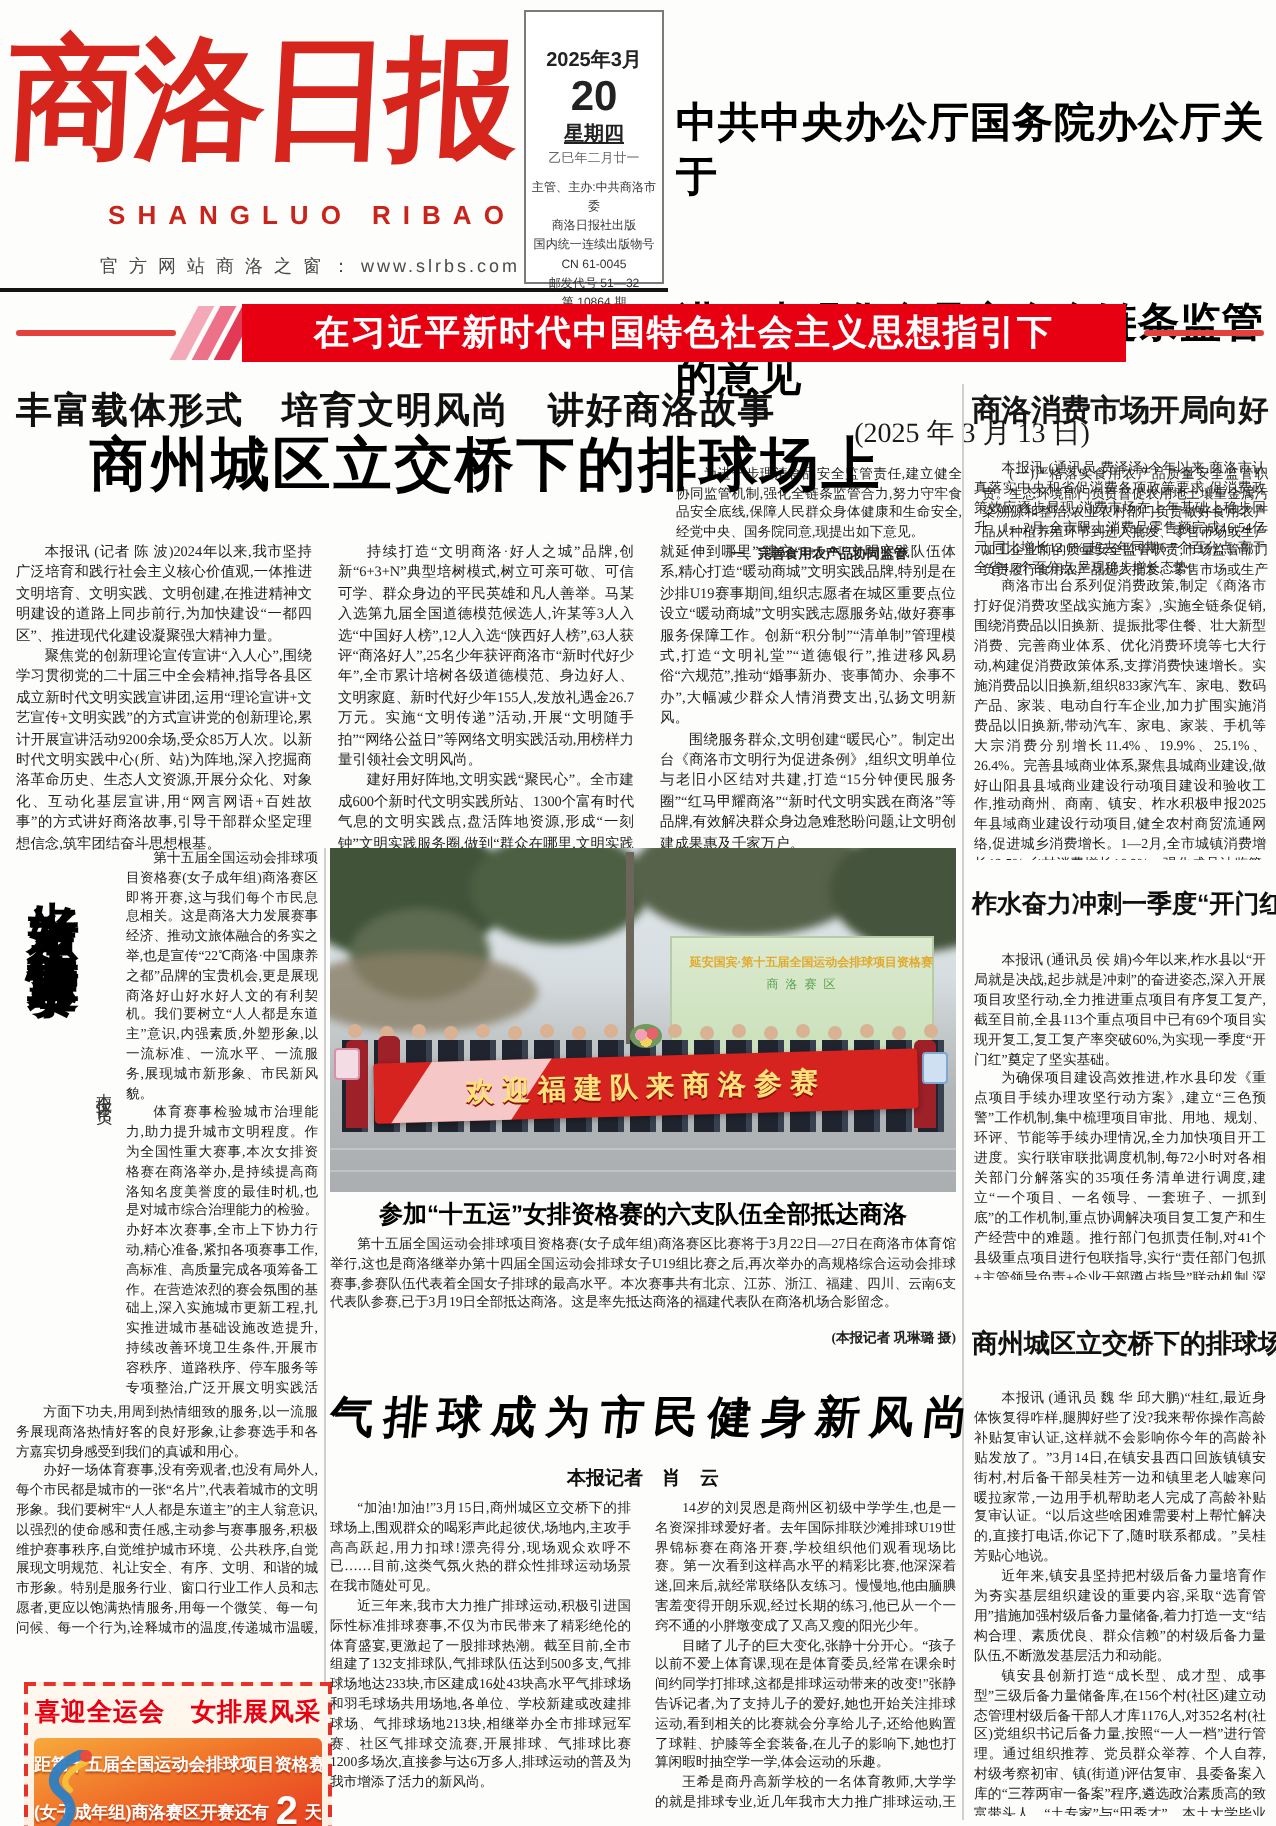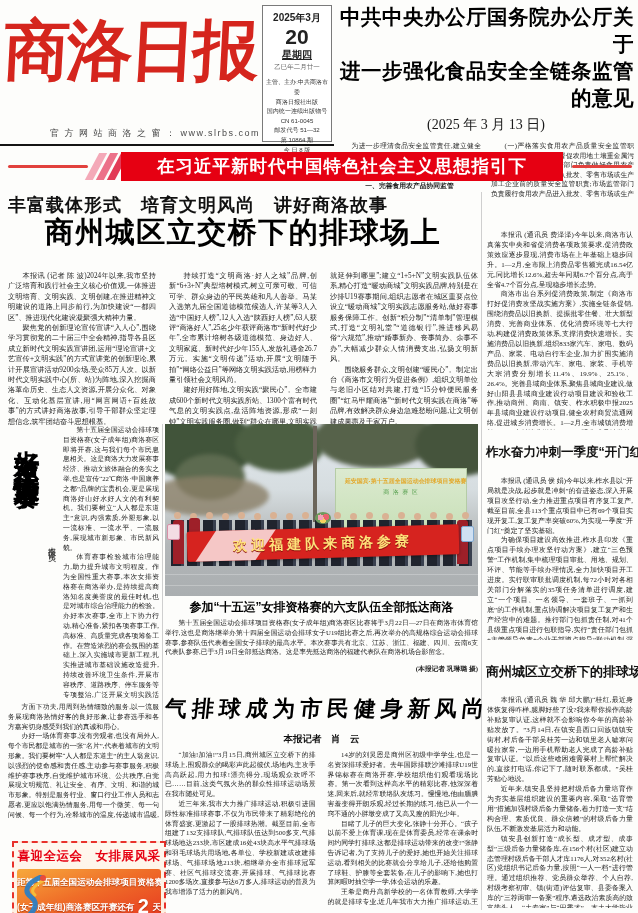--- a/index.html
+++ b/index.html
@@ -30,30 +30,30 @@
   }
   .masthead-rule { left:0; top:144px; width:334px; height:2px; background:#141414; }
 
   
   .date-box {
     left:262px; top:5px; width:70px; height:137px;
     border:1.5px solid #7a7a7a; background:#fff;
     text-align:center; font-family:"Liberation Sans", sans-serif; color:#222;
     padding-top:5px;
   }
-  .date-box .ym  { font-size:10px; font-weight:bold; }
+  .date-box .ym  { font-size:10px; font-weight:bold;margin-top:12px; }
   .date-box .day { font-size:21px; font-weight:bold; line-height:23px; }
   .date-box .wk  { font-size:10px; font-weight:bold;text-decoration:underline; }
   .date-box .lunar { font-size:6.5px; color:#666; margin:1px 0 4px; }
   .date-box .meta  { font-size:6.3px; line-height:10px; color:#333; transform:scale(.96); }
 
   
   .fs-art { left:338px; top:3px; width:296px; }
-  .fs-h { text-align:right; font-family:Liberation Sans, sans-serif;
-          font-weight:bold; font-size:20.5px; line-height:27px; color:#000; letter-spacing:0.5px; }
+  .fs-h { text-align:left; font-family:Liberation Serif, serif;
+          font-weight:bold; font-size:20.5px; line-height:27px; color:#000; letter-spacing:0.5px;margin-top:46px; }
   .fs-date { text-align:center; font-size:14px; margin-top:5px; }
   .fs-body { margin-top:7px; height:64px; overflow:hidden;
              column-count:2; column-gap:10px;
              font-size:6.8px; line-height:9.6px; text-align:justify; color:#222; }
   .fs-body p { text-indent:2em; }
   .fs-body p.subhead { text-indent:0; text-align:center; font-weight:bold;
                        font-family:"Liberation Sans", sans-serif; margin:2px 0; }
 
   
   .banner-line { top:165px; height:2.5px; background:#e2413d; border-radius:2px; }
@@ -177,20 +177,21 @@
              column-count:2; column-gap:12px;
              font-size:6.8px; line-height:9.8px; text-align:justify; color:#222; }
   .vb-body p { text-indent:2em; }
 </style>
 </head>
 <body>
 
 <div id="page">
 
   <div class="abs masthead-title">商洛日报</div>
+  <div class="abs masthead-pinyin">SHANGLUO RIBAO</div>
   <div class="abs masthead-site">官 方 网 站  商 洛 之 窗 ： www.slrbs.com</div>
   <div class="abs masthead-rule"></div>
 
   <div class="abs date-box">
     <div class="ym">2025年3月</div>
     <div class="day">20</div>
     <div class="wk">星期四</div>
     <div class="lunar">乙巳年二月廿一</div>
     <div class="meta">
         <p>主管、主办:中共商洛市委</p>
@@ -229,20 +230,21 @@
       <p>本报讯 (记者 陈 波)2024年以来,我市坚持广泛培育和践行社会主义核心价值观,一体推进文明培育、文明实践、文明创建,在推进精神文明建设的道路上同步前行,为加快建设“一都四区”、推进现代化建设凝聚强大精神力量。</p>
       <p>聚焦党的创新理论宣传宣讲“入人心”,围绕学习贯彻党的二十届三中全会精神,指导各县区成立新时代文明实践宣讲团,运用“理论宣讲+文艺宣传+文明实践”的方式宣讲党的创新理论,累计开展宣讲活动9200余场,受众85万人次。以新时代文明实践中心(所、站)为阵地,深入挖掘商洛革命历史、生态人文资源,开展分众化、对象化、互动化基层宣讲,用“网言网语+百姓故事”的方式讲好商洛故事,引导干部群众坚定理想信念,筑牢团结奋斗思想根基。</p>
       <p>持续打造“文明商洛·好人之城”品牌,创新“6+3+N”典型培树模式,树立可亲可敬、可信可学、群众身边的平民英雄和凡人善举。马某入选第九届全国道德模范候选人,许某等3人入选“中国好人榜”,12人入选“陕西好人榜”,63人获评“商洛好人”,25名少年获评商洛市“新时代好少年”,全市累计培树各级道德模范、身边好人、文明家庭、新时代好少年155人,发放礼遇金26.7万元。实施“文明传递”活动,开展“文明随手拍”“网络公益日”等网络文明实践活动,用榜样力量引领社会文明风尚。</p>
       <p>建好用好阵地,文明实践“聚民心”。全市建成600个新时代文明实践所站、1300个富有时代气息的文明实践点,盘活阵地资源,形成“一刻钟”文明实践服务圈,做到“群众在哪里,文明实践就延伸到哪里”;建立“1+5+N”文明实践队伍体系,精心打造“暖动商城”文明实践品牌,特别是在沙排U19赛事期间,组织志愿者在城区重要点位设立“暖动商城”文明实践志愿服务站,做好赛事服务保障工作。创新“积分制”“清单制”管理模式,打造“文明礼堂”“道德银行”,推进移风易俗“六规范”,推动“婚事新办、丧事简办、余事不办”,大幅减少群众人情消费支出,弘扬文明新风。</p>
       <p>围绕服务群众,文明创建“暖民心”。制定出台《商洛市文明行为促进条例》,组织文明单位与老旧小区结对共建,打造“15分钟便民服务圈”“红马甲耀商洛”“新时代文明实践在商洛”等品牌,有效解决群众身边急难愁盼问题,让文明创建成果惠及千家万户。</p>
     </div>
 
   <div class="abs vsep" style="left:481px;top:192px;height:718px;"></div>
   <div class="abs vsep" style="left:162px;top:424px;height:486px;"></div>
 
+  <div class="abs rc-h1">商洛消费市场开局向好</div>
   <div class="abs rc-body" style="top:230px;height:200px;">
       <p>本报讯 (通讯员 费泽泽)今年以来,商洛市认真落实中央和省促消费各项政策要求,促消费政策效应逐步显现,消费市场在上年基础上稳步回升。1—2月,全市限上消费品零售额完成16.54亿元,同比增长12.6%,超去年同期6.7个百分点,高于全省4.7个百分点,呈现稳步增长态势。</p>
       <p>商洛市出台系列促消费政策,制定《商洛市打好促消费攻坚战实施方案》,实施全链条促销,围绕消费品以旧换新、提振批零住餐、壮大新型消费、完善商业体系、优化消费环境等七大行动,构建促消费政策体系,支撑消费快速增长。实施消费品以旧换新,组织833家汽车、家电、数码产品、家装、电动自行车企业,加力扩围实施消费品以旧换新,带动汽车、家电、家装、手机等大宗消费分别增长11.4%、19.9%、25.1%、26.4%。完善县域商业体系,聚焦县城商业建设,做好山阳县县域商业建设行动项目建设和验收工作,推动商州、商南、镇安、柞水积极申报2025年县域商业建设行动项目,健全农村商贸流通网络,促进城乡消费增长。1—2月,全市城镇消费增长12.5%,乡村消费增长16.9%。强化成品油监管,加快全市成品油流通综合安全智慧监管系统建设,促进成品油消费增长,1—2月全市石油及制品类零售额增长15.8%,有力地支撑了全市消费增长。同时,立足康养之都,建设秦岭山水名城,全年谋划市县区促消费活动计划102场次,目前已举办商洛年货节、“秦岭味”迎新春千企百店促消费暨消费品以旧换新、“3·15”家电促销等活动33场次,进一步激发了市场活力,有力推动消费需求不断释放。</p>
     </div>
 
   <div class="abs rc-h2" style="top:444px;font-size:12.5px;">柞水奋力冲刺一季度“开门红”</div>
   <div class="abs rc-body" style="top:476px;height:164px;">
       <p>本报讯 (通讯员 侯 娟)今年以来,柞水县以“开局就是决战,起步就是冲刺”的奋进姿态,深入开展项目攻坚行动,全力推进重点项目有序复工复产,截至目前,全县113个重点项目中已有69个项目实现开复工,复工复产率突破60%,为实现一季度“开门红”奠定了坚实基础。</p>
       <p>为确保项目建设高效推进,柞水县印发《重点项目手续办理攻坚行动方案》,建立“三色预警”工作机制,集中梳理项目审批、用地、规划、环评、节能等手续办理情况,全力加快项目开工进度。实行联审联批调度机制,每72小时对各相关部门分解落实的35项任务清单进行调度,建立“一个项目、一名领导、一套班子、一抓到底”的工作机制,重点协调解决项目复工复产和生产经营中的难题。推行部门包抓责任制,对41个县级重点项目进行包联指导,实行“责任部门包抓+主管领导负责+企业干部蹲点指导”联动机制,深入企业复工复产一线,现场办公解决实际困难,确保3月底前完成县级层面所有手续办理。建立专班推进制度,对重点攻坚项目建立专项专班,深入项目现场调度指导,分类施策推进项目手续办理,按期推进项目开工建设。同时,县发改局充分发挥统筹协调作用,建立“周调度、月通报”工作机制,随时跟踪掌握项目手续办理进度、资金使用和难点堵点问题,通过建立项目手续办理台账,实行清单化管理、节点化推进,确保重点项目按期开工建设,为全县经济高质量发展提供强劲动力。</p>
     </div>

